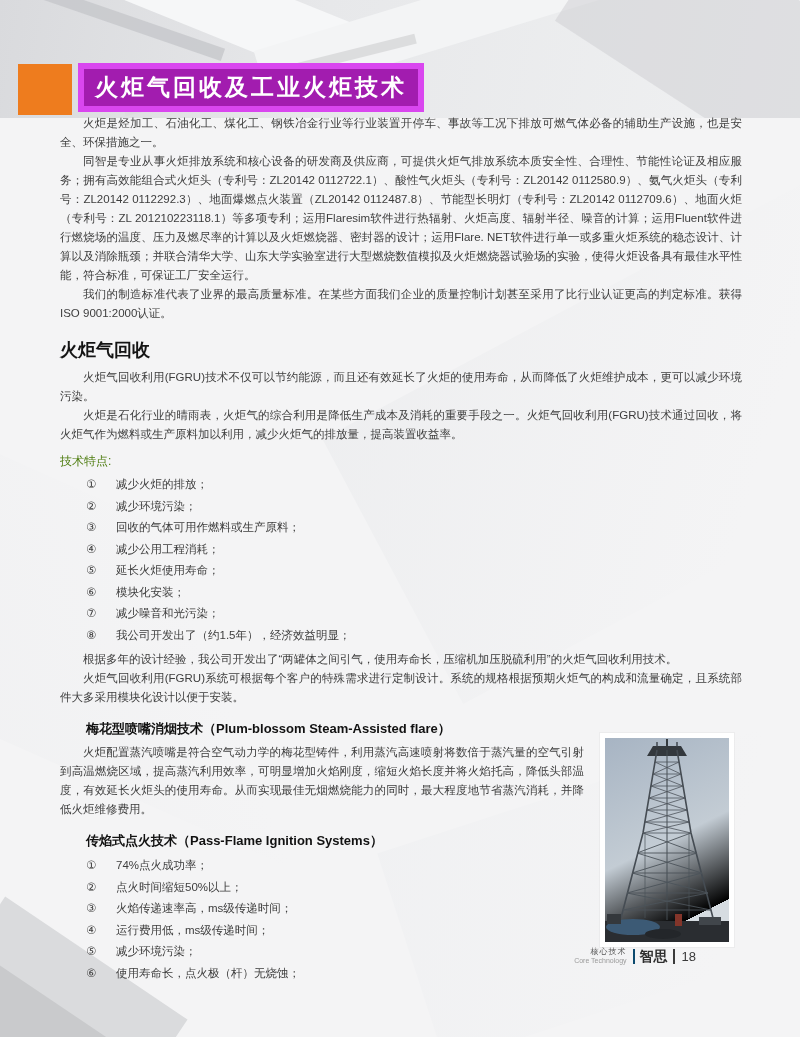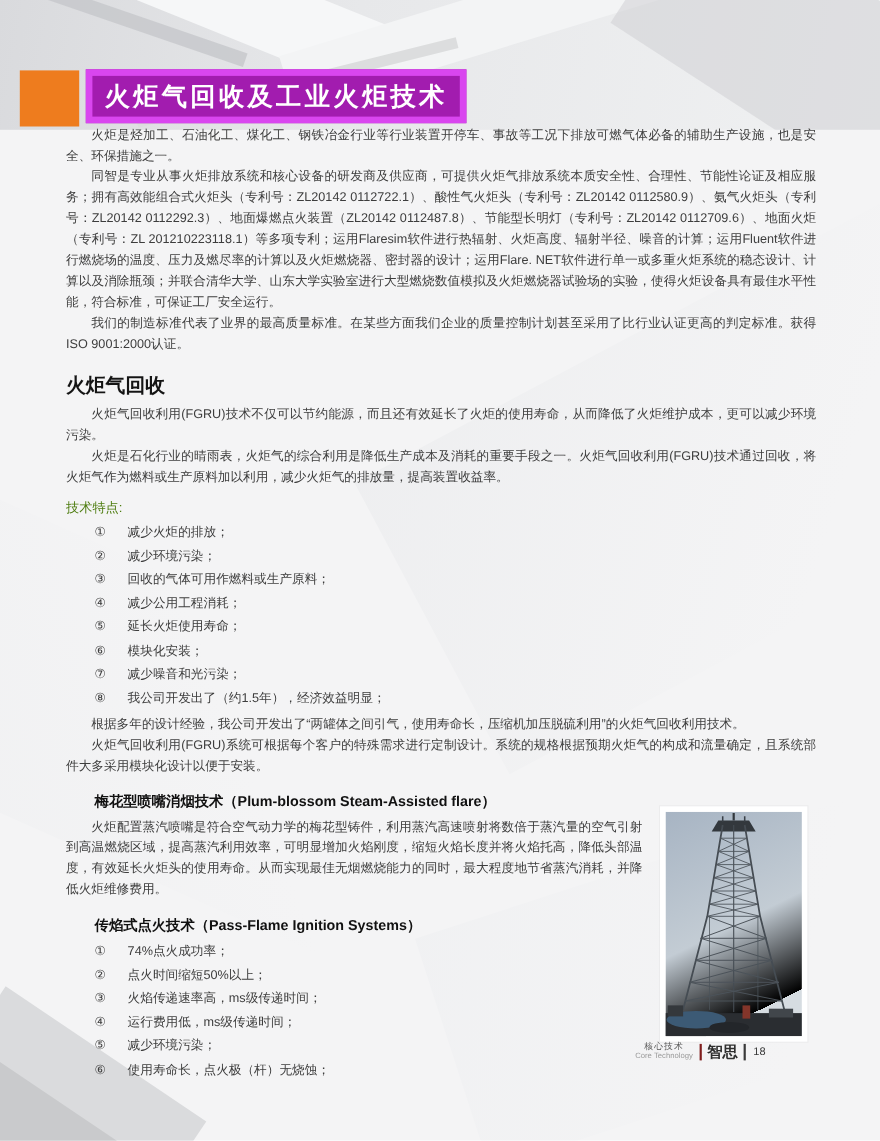--- a/index.html
+++ b/index.html
@@ -39,26 +39,26 @@
   ul.clist li{display:flex;font-size:11.5px;line-height:21.5px;color:#3d3d3d;}
   ul.clist .n{flex:none;width:30px;}
   .sub-title{font-weight:bold;font-size:13px;color:#111111;margin:13px 0 5px 26px;}
   .elevated-row{display:flex;align-items:flex-start;}
   .elevated-left{width:524px;flex:none;}
   .photo-frame{flex:none;margin-left:16px;margin-top:26px;background:#ffffff;padding:5px;
     box-shadow:0 0 0 1px rgba(0,0,0,0.03);}
   .photo-frame svg{display:block;}
   
   .footer{position:absolute;top:948px;right:104px;display:flex;align-items:center;}
-  .footer-label{text-align:center;margin-right:6px;line-height:1;}
+  .footer-label{text-align:right;margin-right:6px;line-height:1;}
   .footer-label .cn{font-size:8px;color:#555;letter-spacing:1px;}
   .footer-label .en{font-size:7px;color:#9a9a9a;margin-top:1px;}
-  .footer-brand{font-size:14px;font-weight:bold;color:#2f2f2f;border-left:2px solid #7f1d1d;
+  .footer-brand{font-size:14px;font-weight:bold;color:#2f2f2f;border-left:2px solid #0c4a6e;
     border-right:2px solid #3a3a3a;padding:0 5px;line-height:15px;}
-  .footer-page{font-size:10px;color:#3a3a3a;margin-left:7px;}
+  .footer-page{font-size:13px;color:#3a3a3a;margin-left:7px;}
 </style>
 </head>
 <body>
 
 <div class="page">
 
   <div class="bg-top">
     <div class="beam-a"></div>
     <div class="beam-b"></div>
     <div class="beam-c"></div>

